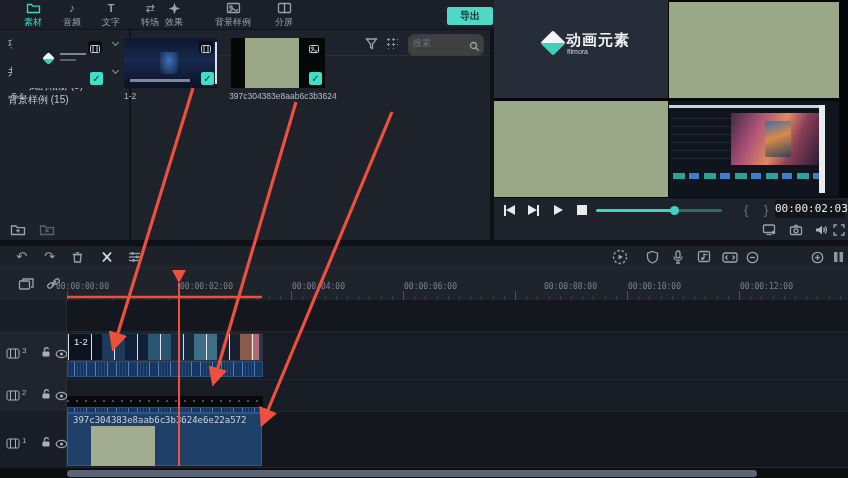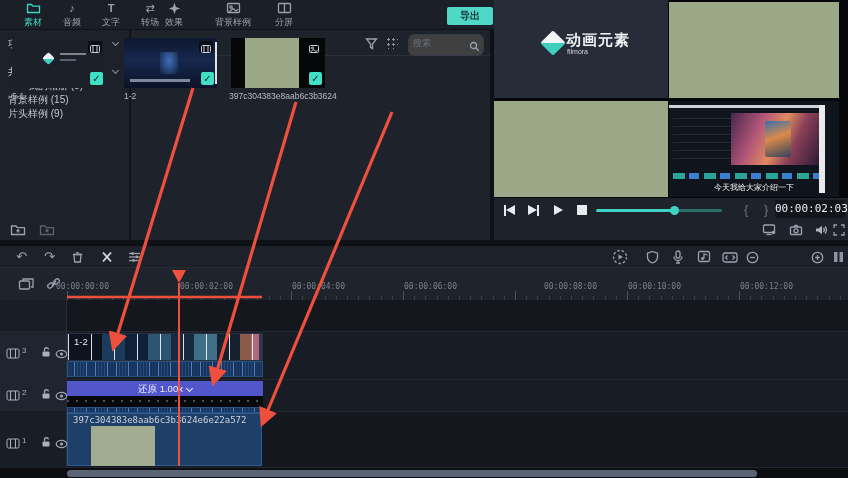--- a/index.html
+++ b/index.html
@@ -190,23 +190,20 @@
     <div class="side-item" style="top:35px">
       <span class="lab" style="left:8px">共用素材 (5)</span>
       <span class="chev"></span>
     </div>
     <div class="side-item" style="top:49px">
       <span class="lab" style="left:28px">我的相册 (5)</span>
     </div>
     <div class="side-item" style="top:63px">
       <span class="lab" style="left:8px">背景样例 (15)</span>
     </div>
-    <div class="side-item" style="top:77px">
-      <span class="lab" style="left:8px">片头样例 (9)</span>
-    </div>
     <div class="side-folders">
       <span style="display:inline-block"><svg class="ic" width="16" height="13" viewBox="0 0 16 13">
             <path d="M1.5 11.5v-8.5h4.5l1.3 1.6h7.2v6.9z"></path>
             <line x1="8" y1="6" x2="8" y2="9.4"></line>
             <line x1="6.3" y1="7.7" x2="9.7" y2="7.7"></line>
           </svg></span>
       <span style="display:inline-block; margin-left:9px; opacity:.5"><svg class="ic" width="16" height="13" viewBox="0 0 16 13">
             <path d="M1.5 11.5v-8.5h4.5l1.3 1.6h7.2v6.9z"></path>
             <line x1="6.6" y1="6.3" x2="9.4" y2="9.1"></line>
             <line x1="9.4" y1="6.3" x2="6.6" y2="9.1"></line>
@@ -279,21 +276,20 @@
       <span class="brand-sub" style="left:73px; top:48px">filmora</span>
     </div>
     <div class="quadTR"></div>
     <div class="quadBL"></div>
     <div class="quadBR">
       <span class="br-topline"></span>
       <span class="br-rows"></span>
       <span class="inset-video"></span>
       <span class="br-chips"></span>
       <span class="br-strip"></span>
-      <span class="br-caption">今天我给大家介绍一下</span>
     </div>
 
     <div class="controls">
       <span class="abs" style="left:10px; top:7px">
         <span class="vbar" style="float:left"></span>
         <span class="tri-l" style="float:left"></span>
       </span>
       <span class="abs" style="left:34px; top:7px">
         <span class="tri-r" style="float:left"></span>
         <span class="vbar" style="float:left"></span>
@@ -459,21 +455,20 @@
           </svg></span>
       </div>
     </div>
 
     <div class="clip3">
       <span class="film"></span>
       <span class="cl3label">1-2</span>
       <span class="awave wave"></span>
     </div>
 
-    <div class="clip2speed"><span>还原 1.00x</span><span class="chev"></span></div>
     <span class="clip2dash"></span>
     <span class="clip2wave wave"></span>
 
     <div class="clip1">
       <span class="cl1label">397c304383e8aab6c3b3624e6e22a572</span>
       <span class="img"></span>
     </div>
   </div>
 
   <div class="abs hscroll-strip">

